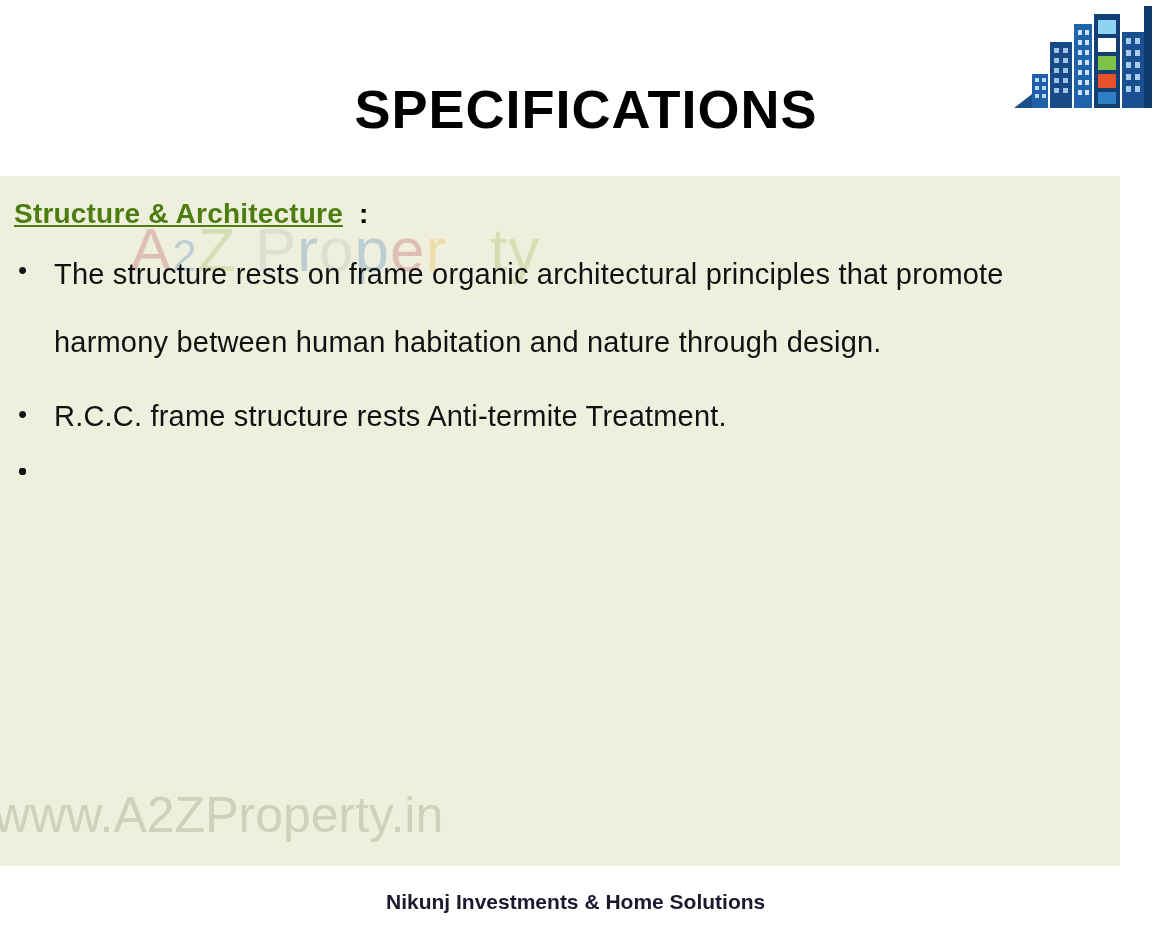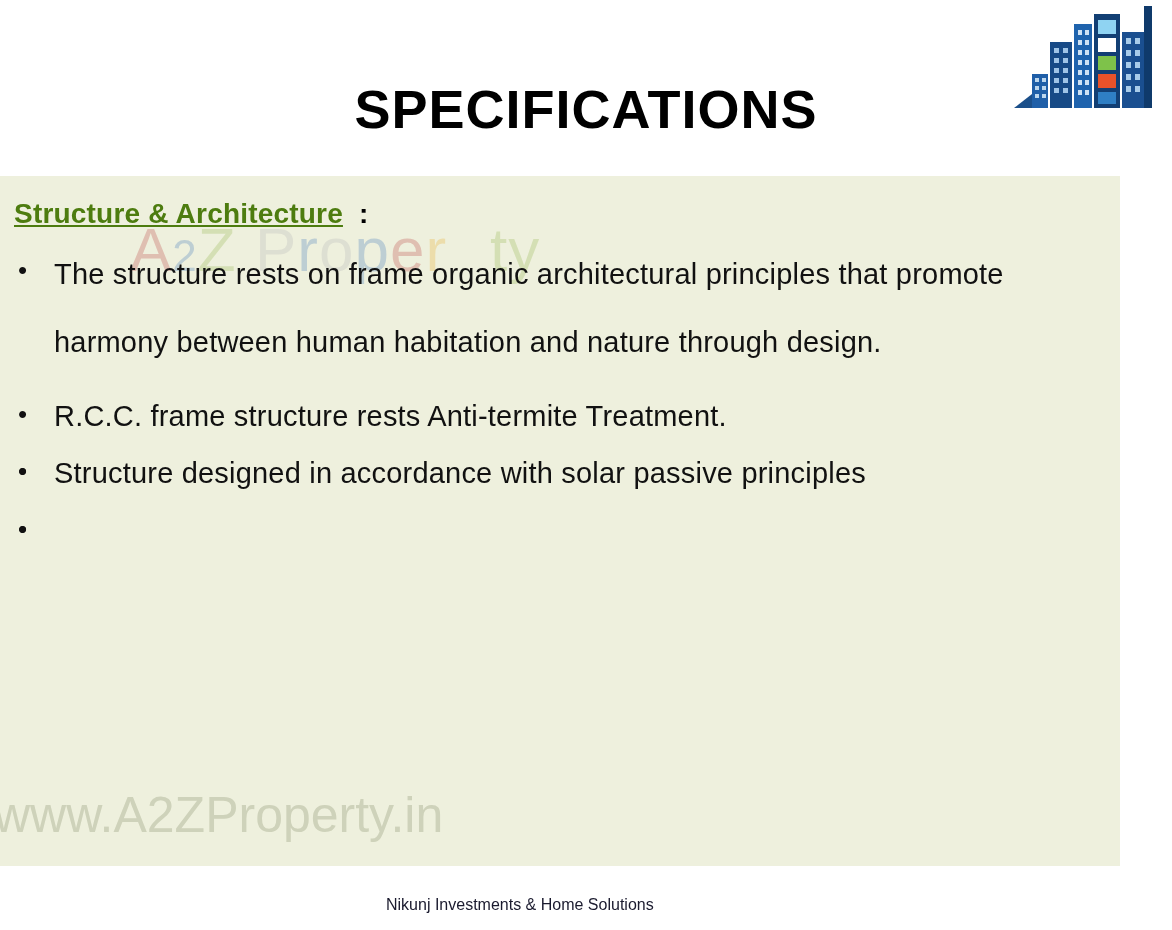--- a/index.html
+++ b/index.html
@@ -142,22 +142,22 @@
     display: block;
     padding-left: 46px;
     text-indent: 0;
   }
 
   
   .footer-left {
     position: absolute;
     left: 386px;
     bottom: 16px;
-    font-size: 16px;
-    font-weight: normal;
+    font-size: 21px;
+    font-weight: bold;
     color: #1a1a2e;
   }
   .footer-right {
     position: absolute;
     left: 818px;
     bottom: 12px;
     font-size: 17px;
     font-weight: bold;
     color: #111;
   }
@@ -256,21 +256,20 @@
         </li>
         <li>
           <span class="dot">•</span>
           <span>R.C.C. frame structure rests Anti-termite Treatment.</span>
         </li>
         <li>
           <span class="dot">•</span>
         </li>
         <li>
           <span class="dot">•</span>
-          <span>Structure designed in accordance with solar passive principles</span>
         </li>
         <li>
           <span class="dot">•</span>
         </li>
         <li>
           <span class="dot">•</span>
         </li>
       </ul>
 
     </div>

